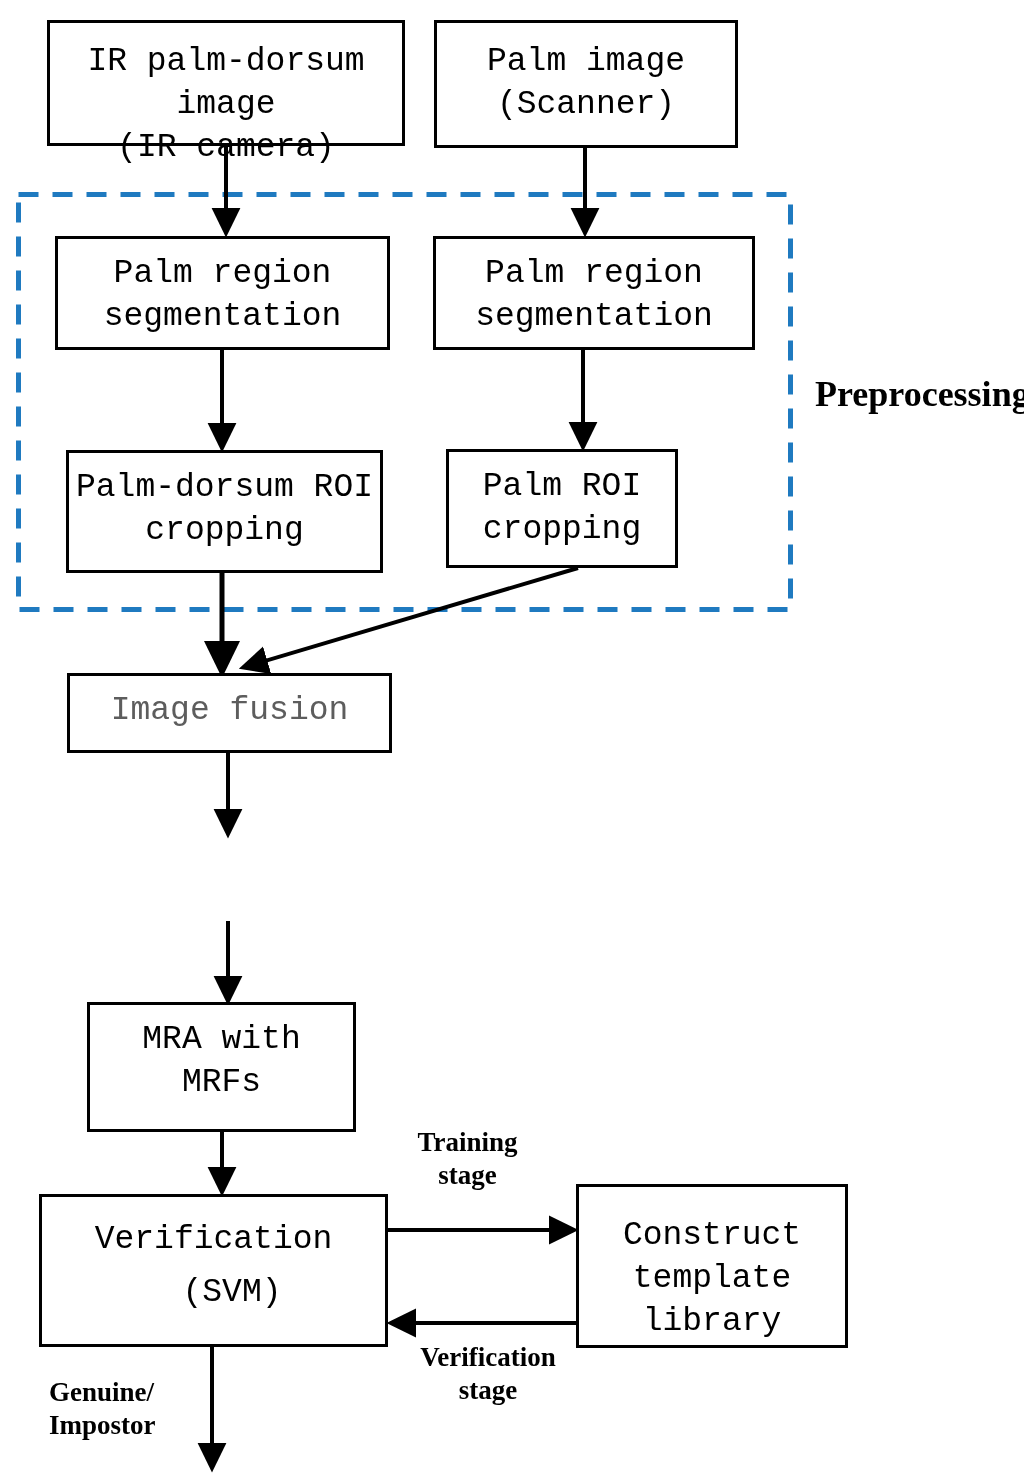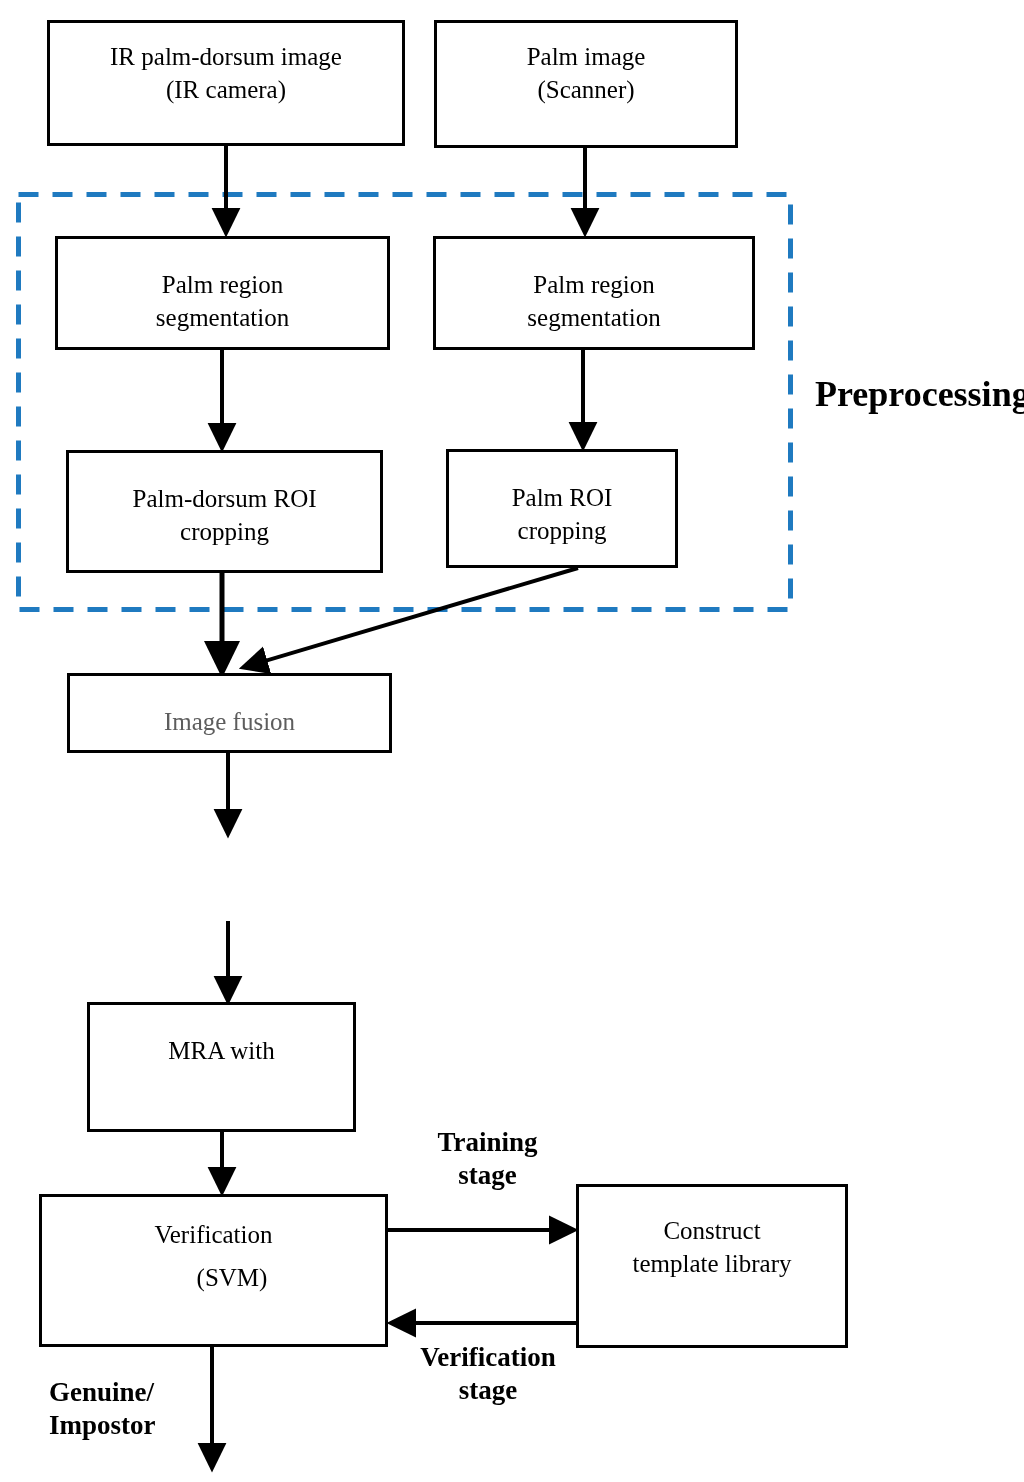--- a/index.html
+++ b/index.html
@@ -32,41 +32,42 @@
     align-items: center;
     justify-content: flex-start;
     text-align: center;
     line-height: 1.30;
   }
   .node-box .txt {
     display: block;
     width: 100%;
   }
   .node-label {
-    font-size: 25px;
+    font-size: 33px;
     color: #000000;
+    font-family: Liberation Mono, monospace;
   }
   .node-label.grey {
     color: #5d5d5d;
   }
   .free-label {
     position: absolute;
     font-weight: bold;
     font-size: 27px;
     color: #000000;
     line-height: 1.22;
     text-align: center;
     white-space: pre-line;
   }
   .free-label.left {
     text-align: left;
   }
   .pad-top-1 { padding-top: 18px; }
   .pad-top-2 { padding-top: 22px; }
-  .pad-top-3 { padding-top: 30px; }
+  .pad-top-3 { padding-top: 14px; }
   .pad-top-4 { padding-top: 28px; }
 </style>
 </head>
 <body>
 
 <div id="page">
 
   <svg class="layer" viewBox="0 0 1024 1482">
     <defs>
       <marker id="arrowhead" markerWidth="9" markerHeight="9" refX="5.0" refY="4.0" orient="auto" markerUnits="strokeWidth">
@@ -131,35 +132,36 @@
     <span class="node-label txt">cropping</span>
   </div>
 
   <div class="node-box pad-top-3" style="left:67px; top:673px; width:325px; height:80px;">
     <span class="node-label grey txt">Image fusion</span>
   </div>
 
 
   <div class="node-box pad-top-3" style="left:87px; top:1002px; width:269px; height:130px;">
     <span class="node-label txt">MRA with</span>
+    <span class="node-label txt">MRFs</span>
   </div>
 
   <div class="node-box pad-top-2" style="left:39px; top:1194px; width:349px; height:153px;">
     <span class="node-label txt">Verification</span>
     <span class="node-label txt" style="margin-top:10px;padding-left:37px;">(SVM)</span>
   </div>
 
   <div class="node-box pad-top-4" style="left:576px; top:1184px; width:272px; height:164px;">
     <span class="node-label txt">Construct</span>
     <span class="node-label txt" style="margin-top:0;">template library</span>
   </div>
 
   <div class="free-label left" style="left:815px; top:373px; font-size:36px;">Preprocessing</div>
 
-  <div class="free-label" style="left:400px; top:1126px; width:175px;">Training
+  <div class="free-label" style="left:380px; top:1126px; width:175px;">Training
 stage</div>
 
   <div class="free-label" style="left:398px; top:1341px; width:180px;">Verification
 stage</div>
 
   <div class="free-label left" style="left:49px; top:1376px; width:220px;">Genuine/
 Impostor</div>
 
 </div>
 

